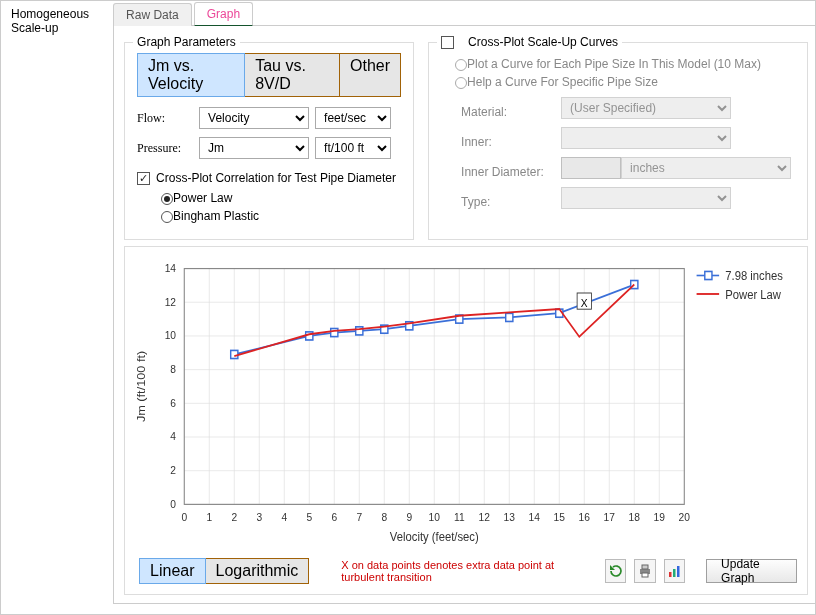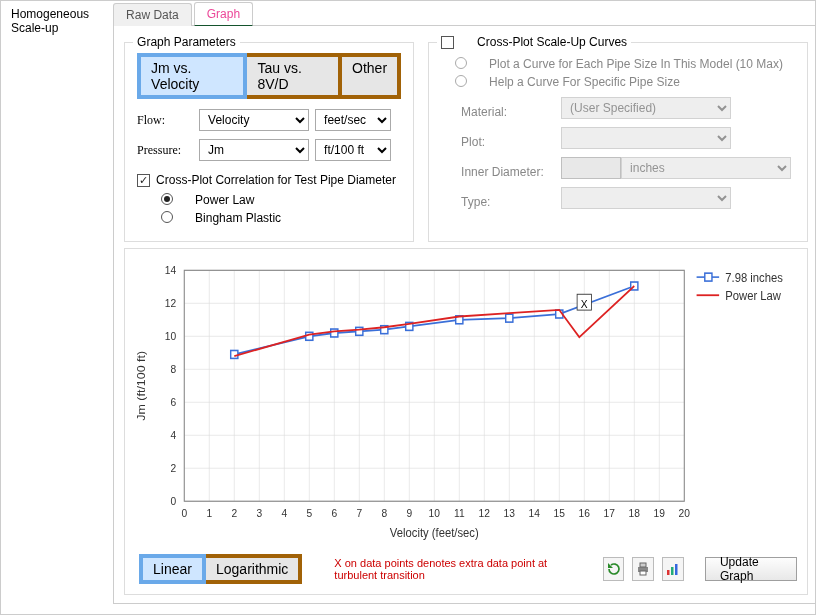--- a/index.html
+++ b/index.html
@@ -70,32 +70,32 @@
     margin-top: 6px;
   }
   .groupbox > .legend {
     position: absolute; top: -8px; left: 8px;
     background: #fff; padding: 0 4px;
     font-size: 12px;
   }
   .top-panels { display: flex; gap: 14px; }
   .gp-params { flex: 0 0 290px; }
   .gp-cross  { flex: 1 1 auto; }
-  .gp-cross .legend { display: flex; align-items: center; gap: 23px; }
+  .gp-cross .legend { display: flex; align-items: center; gap: 14px; }
   .gp-cross.disabled { color: #888; }
   .gp-cross.disabled .radio-lbl,
   .gp-cross.disabled .field-lbl { color: #888; }
 
   
   .toggle-row { display: flex; margin-bottom: 10px; }
   .tbtn {
-    border: 4px solid #a16207;
+    border: 1px solid #a16207;
     background: #e6e6e6;
     padding: 3px 10px;
-    font-size: 14px;
+    font-size: 16px;
     cursor: default;
   }
   .tbtn + .tbtn { border-left: none; }
   .tbtn.active { background: #cfe6ff; border-color: #6aa9e9; position: relative; z-index: 1; }
 
   .row { display: flex; align-items: center; gap: 6px; margin-bottom: 8px; }
   .row .lbl { width: 56px; font-family: Liberation Serif, serif; }
   select {
     font: inherit; font-size: 12px;
     border: 1px solid #aaa;
@@ -112,21 +112,21 @@
 
   .chk-row { display: flex; align-items: center; gap: 6px; margin-top: 4px; }
   .chkbox {
     width: 13px; height: 13px; border: 1px solid #555; display: inline-flex;
     align-items: center; justify-content: center; font-size: 10px; line-height: 1;
   }
   .chkbox.checked::after { content: "\2713"; font-size: 11px; color: #222; }
   .chkbox.empty { }
 
   .radio-group { margin-left: 24px; margin-top: 6px; }
-  .radio-row { display: flex; align-items: flex-start; gap: 22px; margin-bottom: 4px; }
+  .radio-row { display: flex; align-items: flex-end; gap: 0; margin-bottom: 4px; }
   .radio {
     width: 12px; height: 12px; border: 1px solid #555; border-radius: 50%;
     display: inline-flex; align-items: center; justify-content: center;
   }
   .radio.checked::after { content: ""; width: 6px; height: 6px; background: #222; border-radius: 50%; }
   .radio.disabled { border-color: #aaa; }
 
   .gp-cross .field-row { display: flex; align-items: flex-end; margin: 8px 0 0 20px; }
   .gp-cross .field-lbl { width: 100px; }
   .gp-cross select.wide { width: 170px; }
@@ -232,21 +232,21 @@
               <span class="radio-lbl">Help a Curve For Specific Pipe Size</span>
             </div>
 
             <div class="field-row">
               <span class="field-lbl">Material:</span>
               <select class="wide" disabled="">
                 <option>(User Specified)</option>
               </select>
             </div>
             <div class="field-row">
-              <span class="field-lbl">Plot:</span>
+              <span class="field-lbl">Inner:</span>
               <select class="wide" disabled=""><option></option></select>
             </div>
             <div class="field-row">
               <span class="field-lbl">Inner Diameter:</span>
               <input type="text" class="dis" disabled="" style="">
               <select class="wide" style="width:170px" disabled="">
                 <option>inches</option>
               </select>
             </div>
             <div class="field-row">

